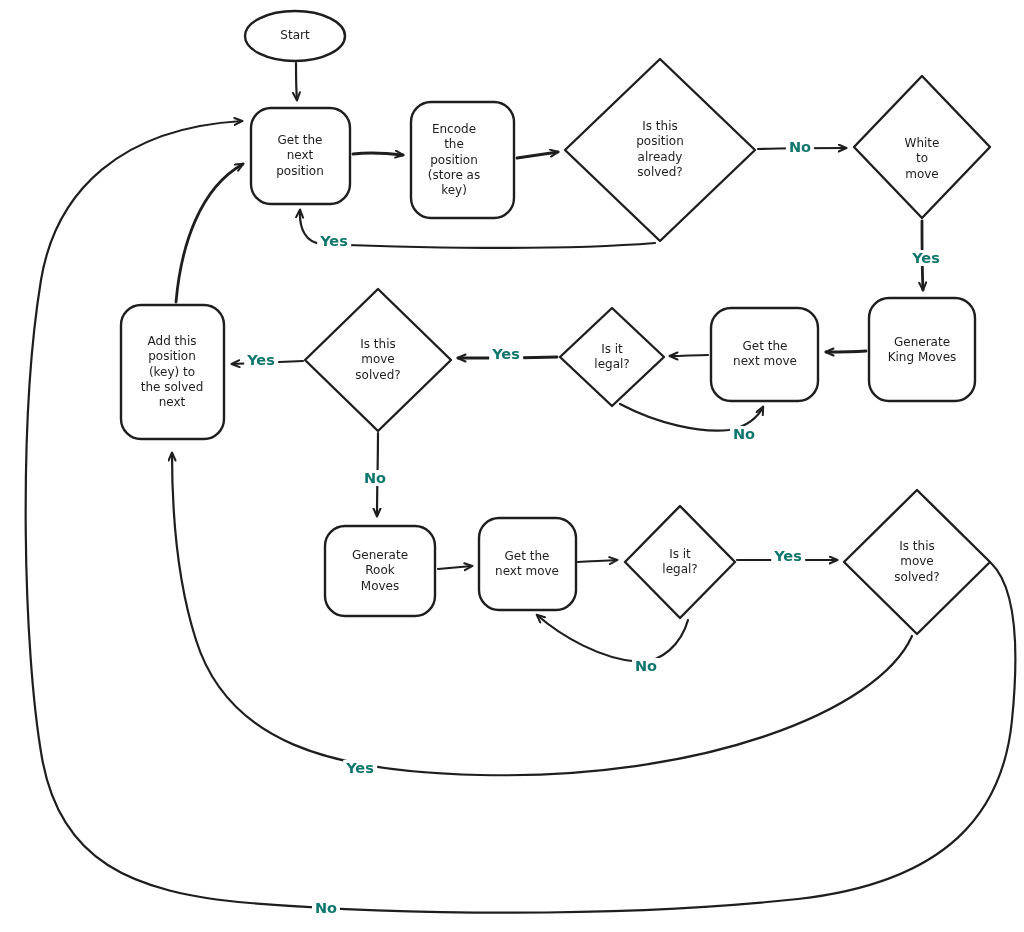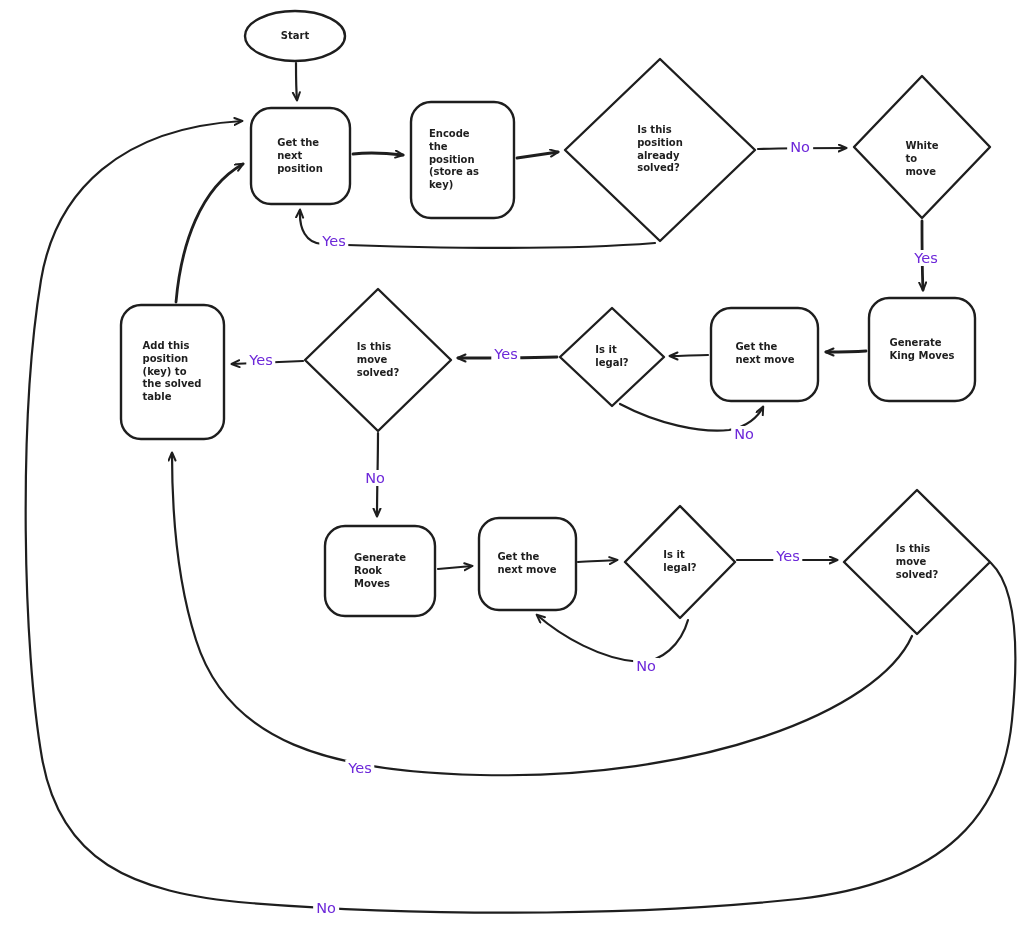--- a/index.html
+++ b/index.html
@@ -17,34 +17,35 @@
   }
   .layer {
     position: absolute;
     left: 0;
     top: 0;
   }
   .node-label {
     position: absolute;
     transform: translate(-50%, -50%);
     white-space: pre-line;
-    font-size: 10px;
+    text-align: center;
+    font-size: 12px;
     line-height: 1.28;
     color: #1e1e1e;
     pointer-events: none;
-    font-weight: bold;
   }
   .edge-label {
     position: absolute;
     transform: translate(-50%, -50%);
     font-size: 14.5px;
-    color: #6d28d9;
+    color: #0f766e;
     background: #ffffff;
     padding: 0 3px;
     pointer-events: none;
+    font-weight: bold;
   }
 </style>
 </head>
 <body>
 
 <div class="canvas">
 
   <svg class="layer" width="1024" height="932" viewBox="0 0 1024 932">
     <defs>
       <marker id="arrow" markerWidth="12" markerHeight="12" refX="8.5" refY="4.5" orient="auto" markerUnits="userSpaceOnUse">
@@ -133,21 +134,21 @@
 next move</div>
   <div class="node-label" style="left:612px; top:357px;">Is it
 legal?</div>
   <div class="node-label" style="left:378px; top:360px;">Is this
 move
 solved?</div>
   <div class="node-label" style="left:172px; top:372px;">Add this
 position
 (key) to
 the solved
-table</div>
+next</div>
   <div class="node-label" style="left:380px; top:571px;">Generate
 Rook
 Moves</div>
   <div class="node-label" style="left:527px; top:564px;">Get the
 next move</div>
   <div class="node-label" style="left:680px; top:562px;">Is it
 legal?</div>
   <div class="node-label" style="left:917px; top:562px;">Is this
 move
 solved?</div>

